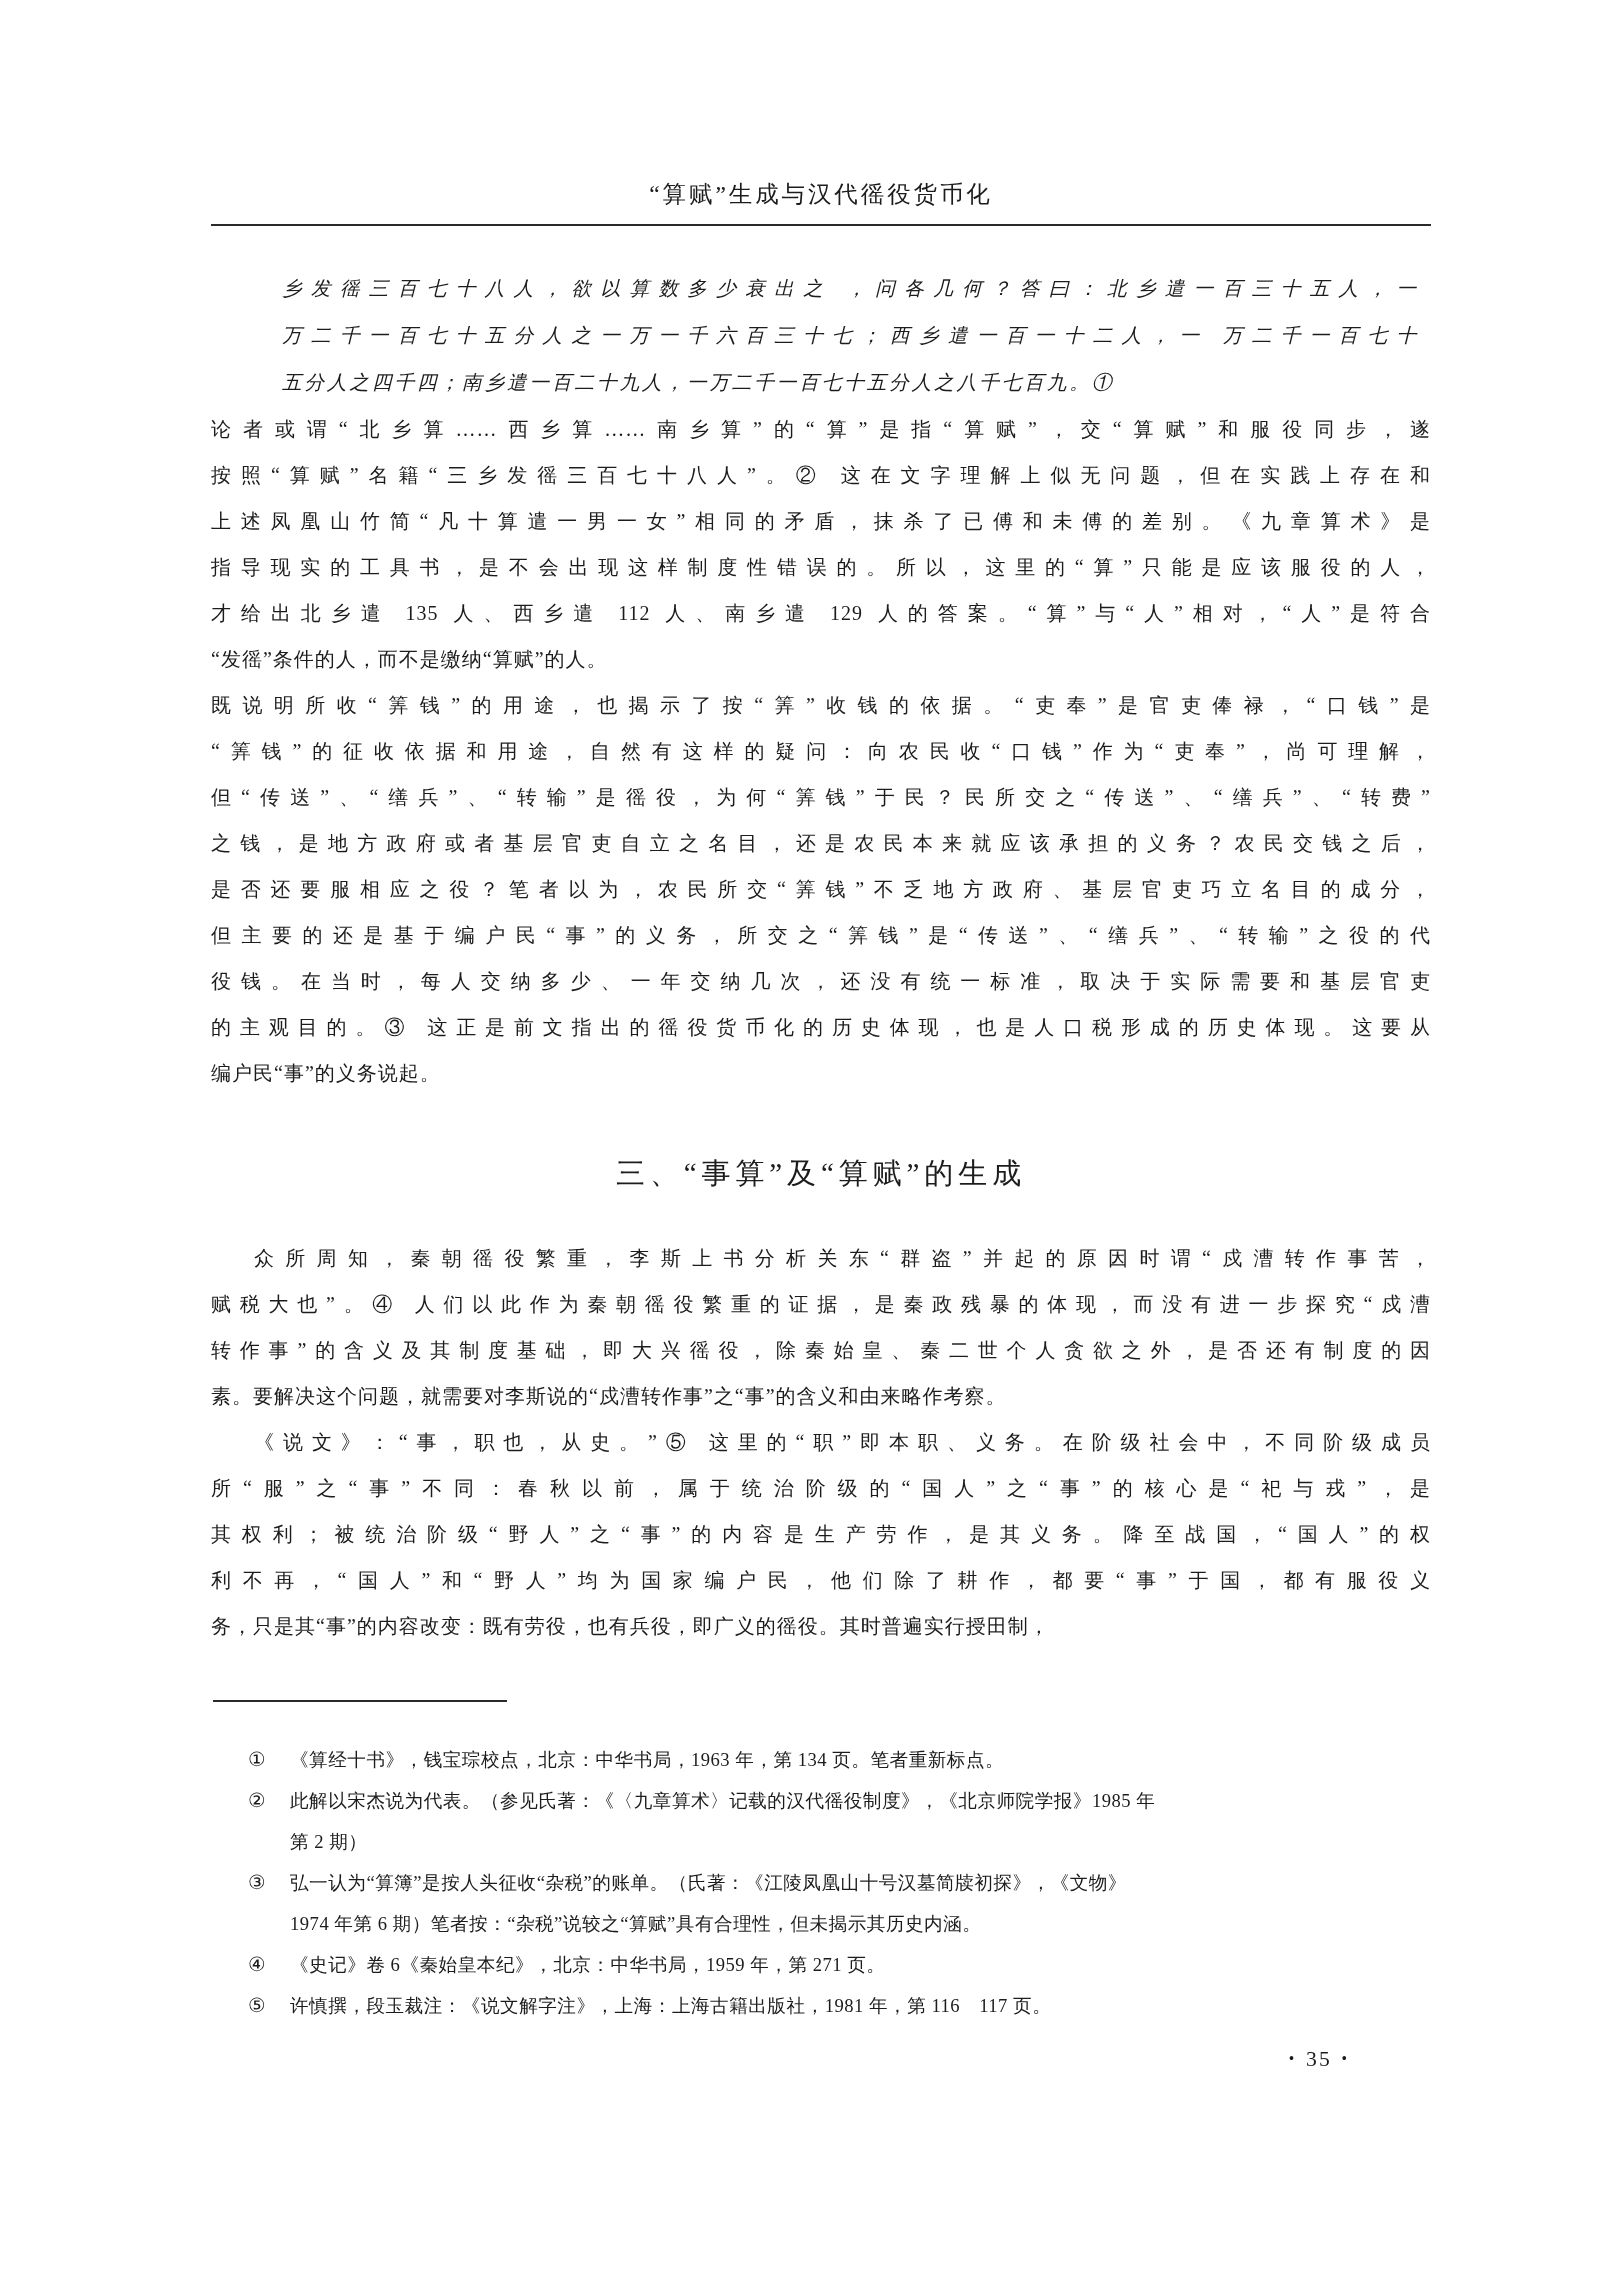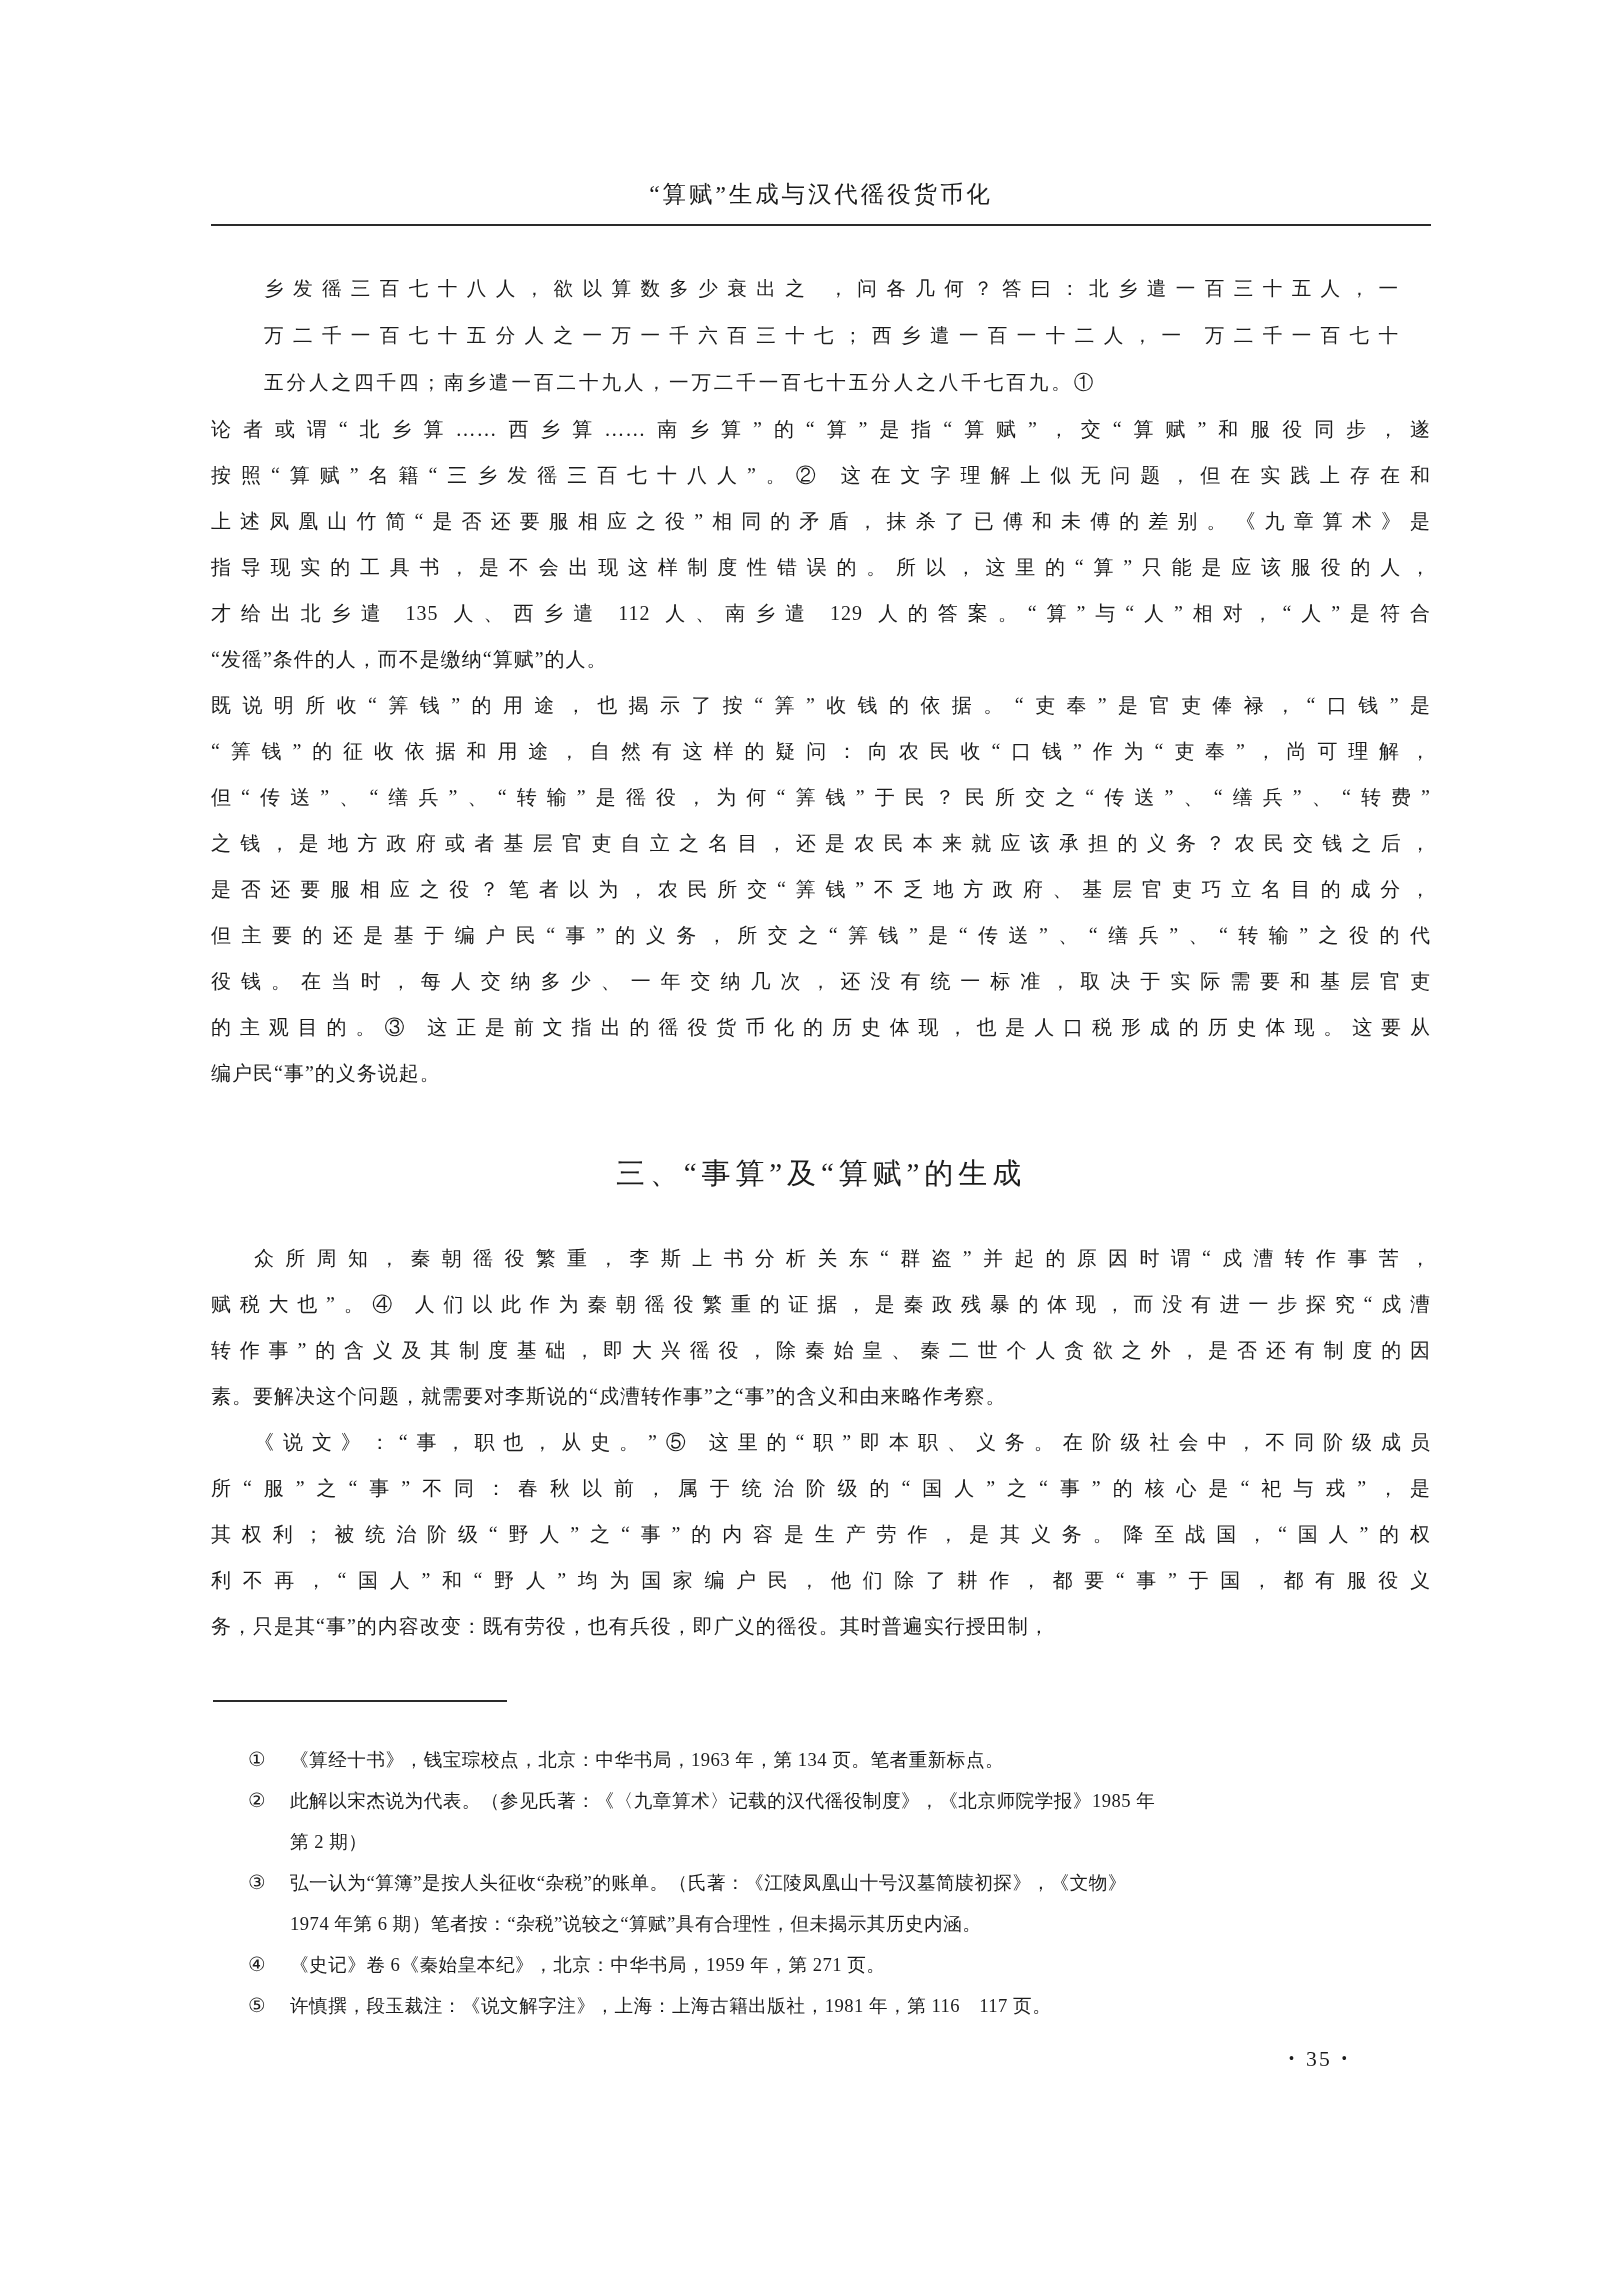--- a/index.html
+++ b/index.html
@@ -28,22 +28,23 @@
   }
   .header-rule {
     margin-top: 13.7px;
     border: none;
     border-top: 2px solid #2a2a2a;
     width: 100%;
     height: 0;
   }
   .quote-block {
     margin-top: 39px;
-    margin-left: 53px;
+    margin-left: 71px;
     width: 1137px;
+    font-style: italic;
     font-size: 19.6px;
     letter-spacing: 2.9px;
   }
   .quote-block .line { height: 47px; line-height: 47px; }
   .para { font-size: 20px; letter-spacing: 1px; }
   .para .line { height: 46px; line-height: 46px; }
   .jline {
     text-align: justify;
     text-align-last: justify;
     text-justify: inter-character;
@@ -112,21 +113,21 @@
 
     <div class="quote-block">
       <div class="line jline">乡发徭三百七十八人，欲以算数多少衰出之 ，问各几何？答曰：北乡遣一百三十五人，一</div>
       <div class="line jline">万二千一百七十五分人之一万一千六百三十七；西乡遣一百一十二人，一 万二千一百七十</div>
       <div class="line lline">五分人之四千四；南乡遣一百二十九人，一万二千一百七十五分人之八千七百九。①</div>
     </div>
 
     <div class="para">
       <div class="line jline">论者或谓“北乡算……西乡算……南乡算”的“算”是指“算赋”，交“算赋”和服役同步，遂</div>
       <div class="line jline">按照“算赋”名籍“三乡发徭三百七十八人”。② 这在文字理解上似无问题，但在实践上存在和</div>
-      <div class="line jline">上述凤凰山竹简“是否还要服相应之役”相同的矛盾，抹杀了已傅和未傅的差别。《九章算术》是</div>
+      <div class="line jline">上述凤凰山竹简“凡十算遣一男一女”相同的矛盾，抹杀了已傅和未傅的差别。《九章算术》是</div>
       <div class="line jline">指导现实的工具书，是不会出现这样制度性错误的。所以，这里的“算”只能是应该服役的人，</div>
       <div class="line jline">才给出北乡遣 135 人、西乡遣 112 人、南乡遣 129 人的答案。“算”与“人”相对，“人”是符合</div>
       <div class="line lline">“发徭”条件的人，而不是缴纳“算赋”的人。</div>
     </div>
 
     <div class="para">
       <div class="line jline">既说明所收“筭钱”的用途，也揭示了按“筭”收钱的依据。“吏奉”是官吏俸禄，“口钱”是</div>
       <div class="line jline">“筭钱”的征收依据和用途，自然有这样的疑问：向农民收“口钱”作为“吏奉”，尚可理解，</div>
       <div class="line jline">但“传送”、“缮兵”、“转输”是徭役，为何“筭钱”于民？民所交之“传送”、“缮兵”、“转费”</div>
       <div class="line jline">之钱，是地方政府或者基层官吏自立之名目，还是农民本来就应该承担的义务？农民交钱之后，</div>

